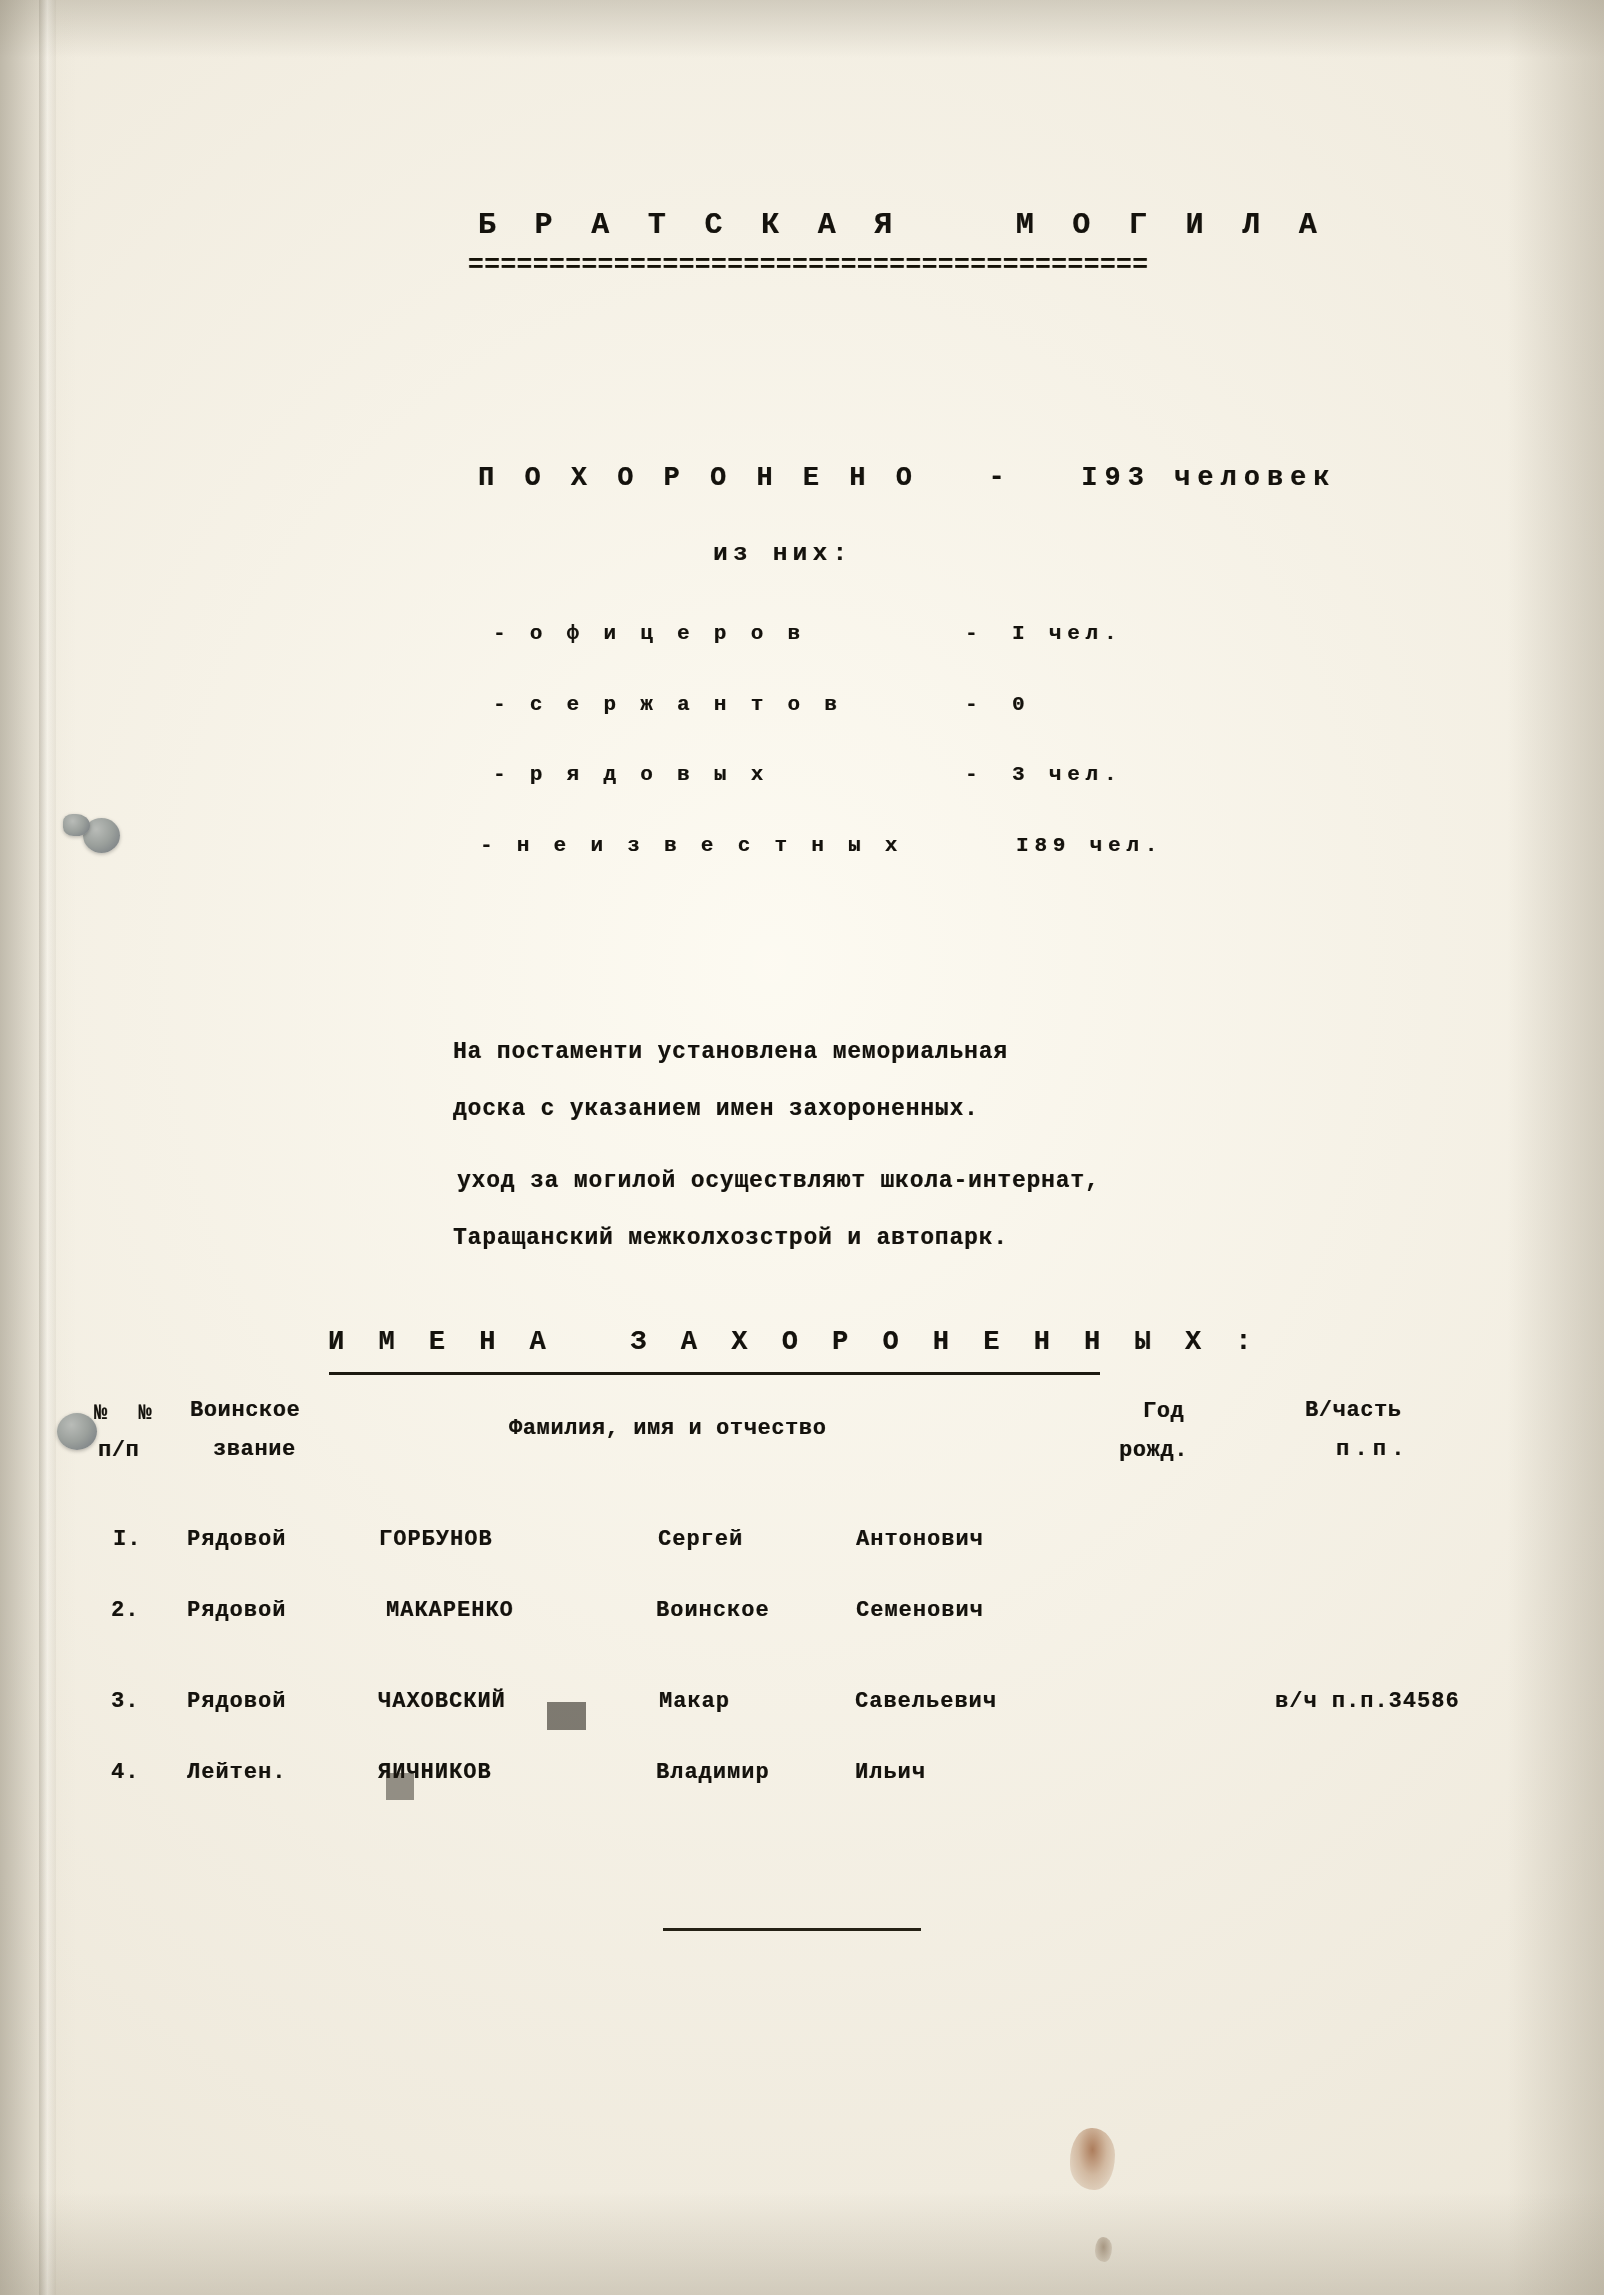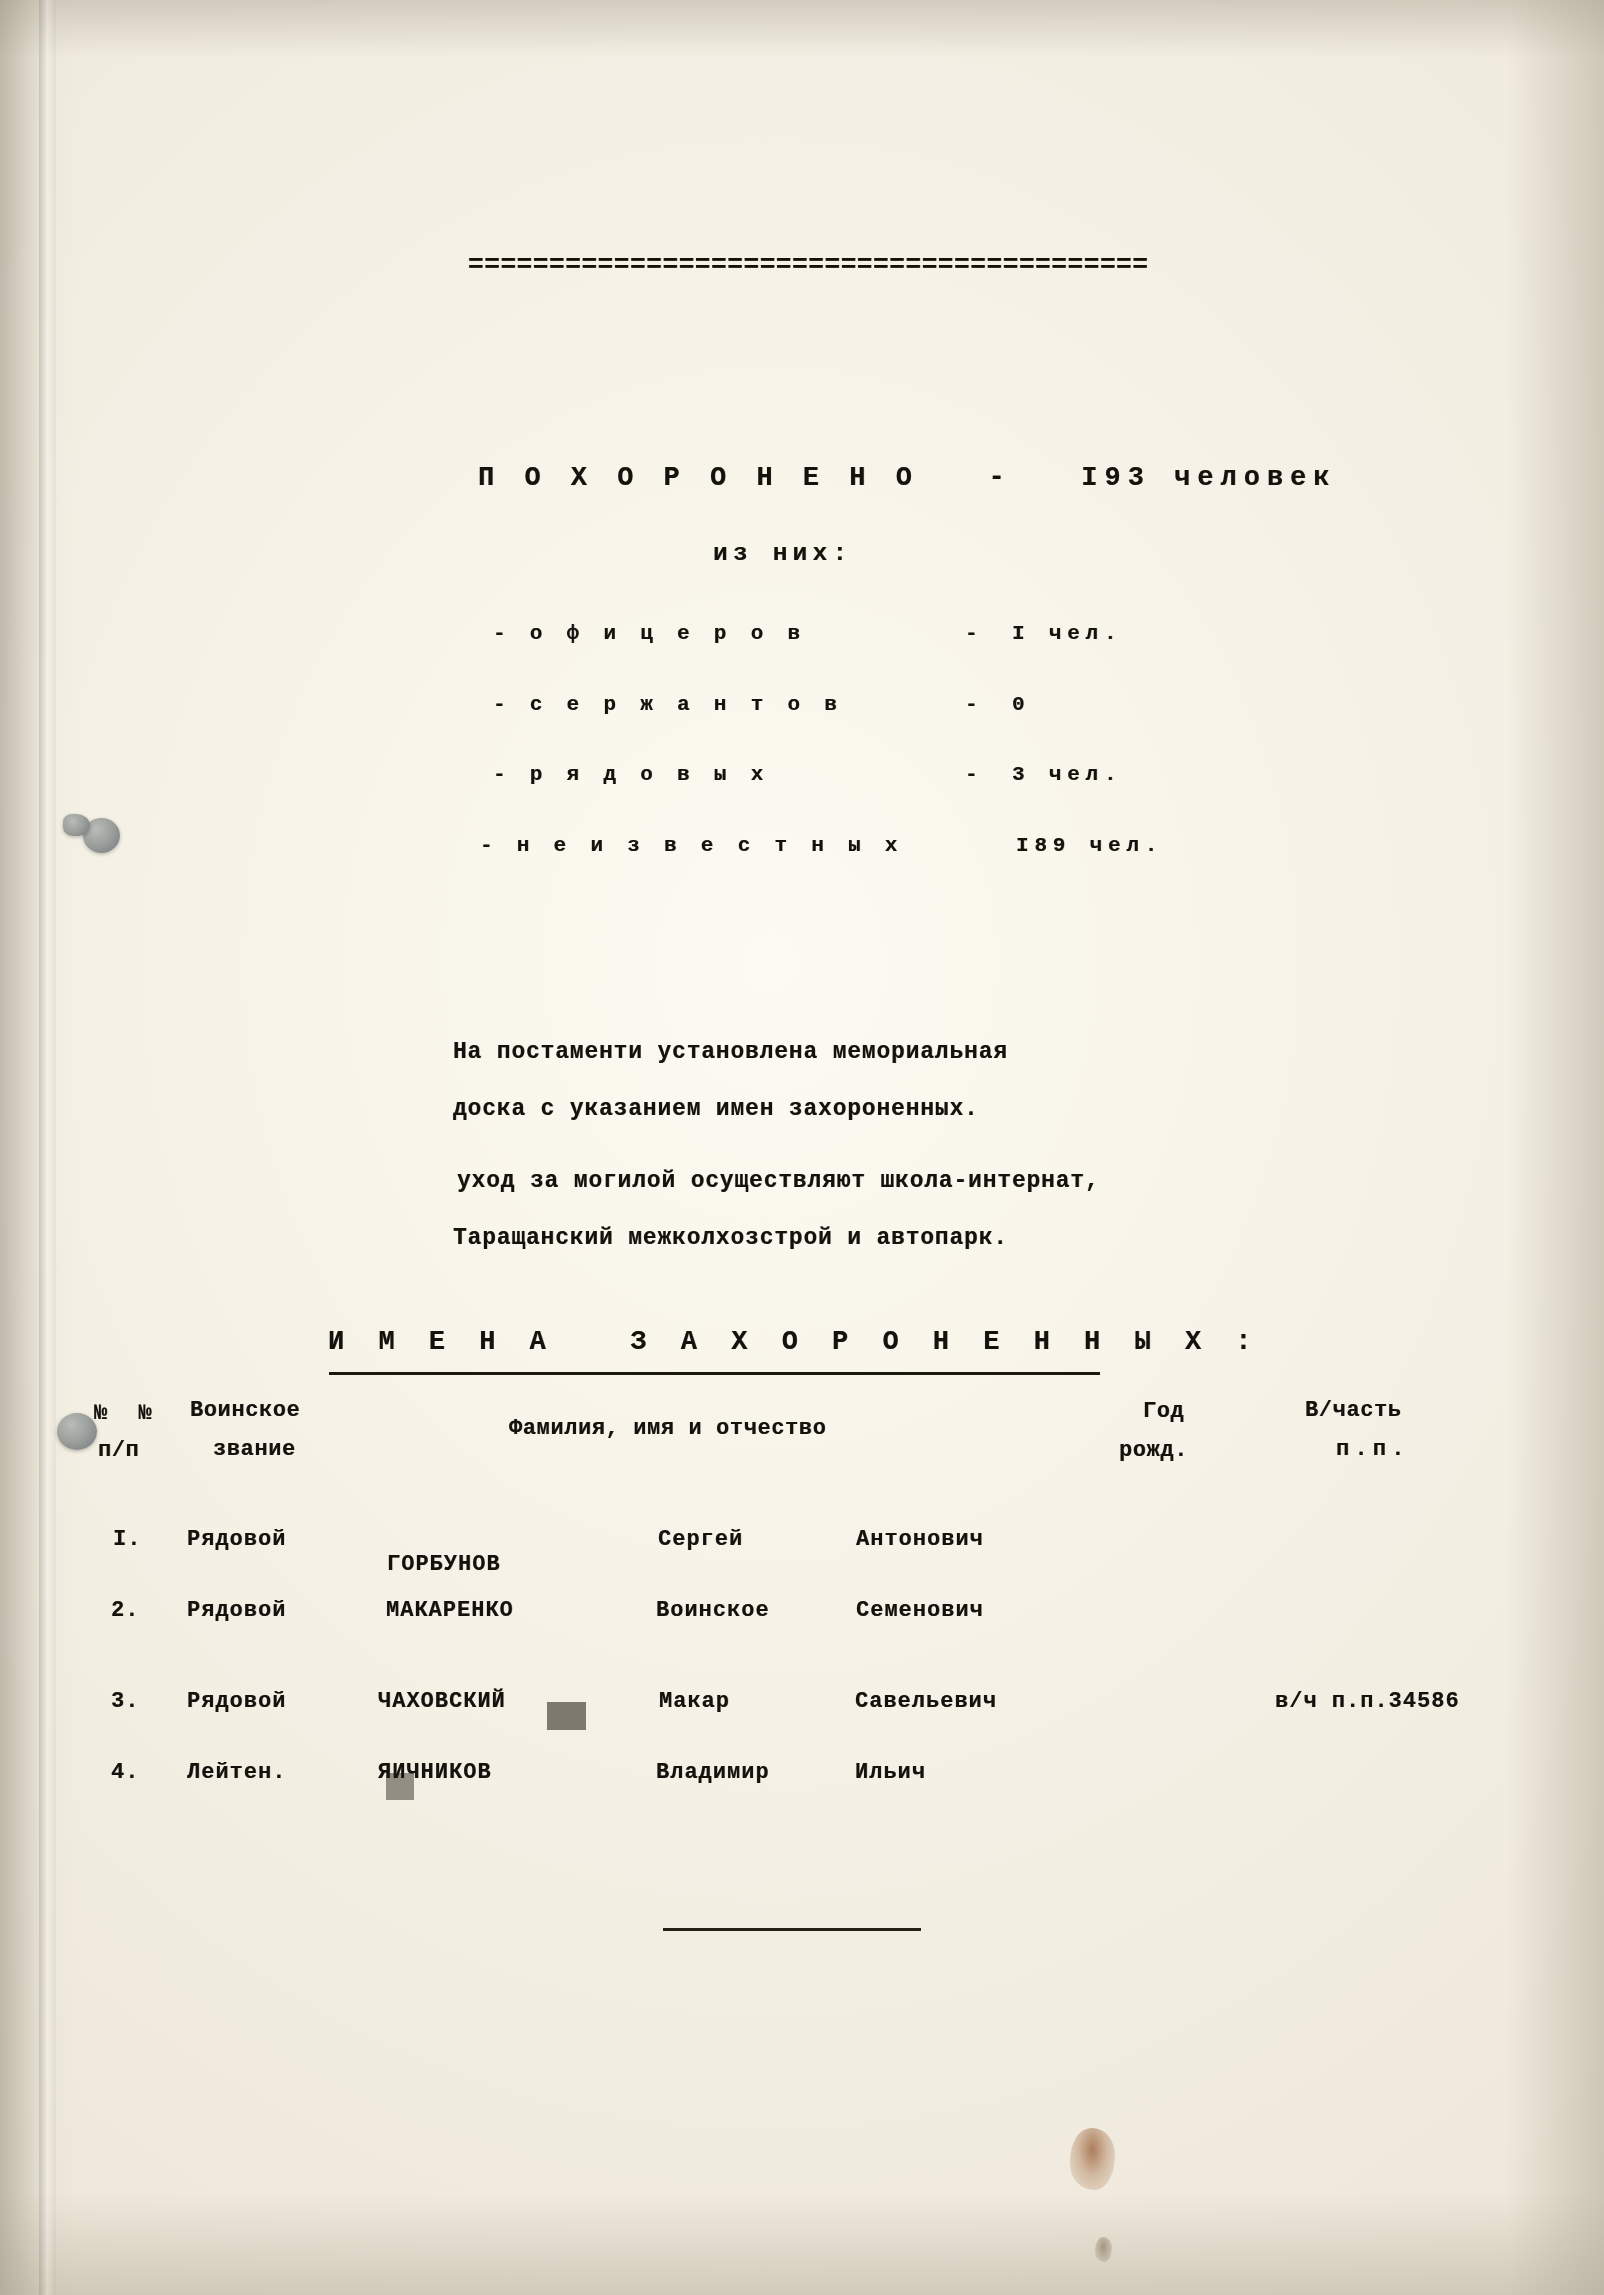--- a/index.html
+++ b/index.html
@@ -166,20 +166,21 @@
   <div class="blob" style="left:83px; top:818px; width:37px; height:35px;"></div>
   <div class="blob" style="left:63px; top:814px; width:27px; height:22px; border-radius:40% 60% 55% 45%;"></div>
   <div class="blob" style="left:57px; top:1413px; width:40px; height:37px;"></div>
   <div class="stain" style="left:1070px; top:2128px; width:45px; height:62px;
               background: radial-gradient(ellipse at 50% 35%, rgba(150,88,48,0.75) 0%, rgba(168,116,76,0.42) 45%, rgba(200,170,140,0.10) 100%);"></div>
   <div class="stain" style="left:1095px; top:2237px; width:17px; height:24.5px;
               background: radial-gradient(ellipse at 50% 40%, rgba(120,96,70,0.55) 0%, rgba(190,170,145,0.10) 100%);"></div>
 
   <div class="content">
 
+    <div class="tw title" style="left:478px; top:208px;">Б Р А Т С К А Я    М О Г И Л А</div>
 
     <div class="tw eqrule" style="left:468px; top:250px;">==========================================</div>
 
 
     <div class="tw bigline" style="left:478px; top:463px;">П О Х О Р О Н Е Н О   -   I93 человек</div>
 
     <div class="tw midline" style="left:713px; top:540px;">из них:</div>
 
     <div>
       <div>
@@ -230,21 +231,21 @@
         <span class="tw thead" style="left:1143px; top:1399px;">Год</span>
         <span class="tw thead" style="left:1119px; top:1438px;">рожд.</span>
 
         <span class="tw thead" style="left:1305px; top:1398px;">В/часть</span>
         <span class="tw thead" style="left:1336px; top:1437px; letter-spacing:5.2px;">п.п.</span>
       </div>
 
       <div>
         <span class="tw rowtext" style="left:113px; top:1527px;">I.</span>
         <span class="tw rowtext" style="left:187px; top:1527px;">Рядовой</span>
-        <span class="tw rowtext" style="left:387px; top:1527px;margin-top:25px;">ГОРБУНОВ</span>
+        <span class="tw rowtext" style="left:379px; top:1527px;">ГОРБУНОВ</span>
         <span class="tw rowtext" style="left:658px; top:1527px;">Сергей</span>
         <span class="tw rowtext" style="left:856px; top:1527px;">Антонович</span>
         <span class="tw rowtext" style="left:1135px; top:1527px;"></span>
         <span class="tw rowtext" style="left:1282px; top:1527px;"></span>
       </div>
 
       <div>
         <span class="tw rowtext" style="left:111px; top:1598px;">2.</span>
         <span class="tw rowtext" style="left:187px; top:1598px;">Рядовой</span>
         <span class="tw rowtext" style="left:386px; top:1598px;">МАКАРЕНКО</span>

